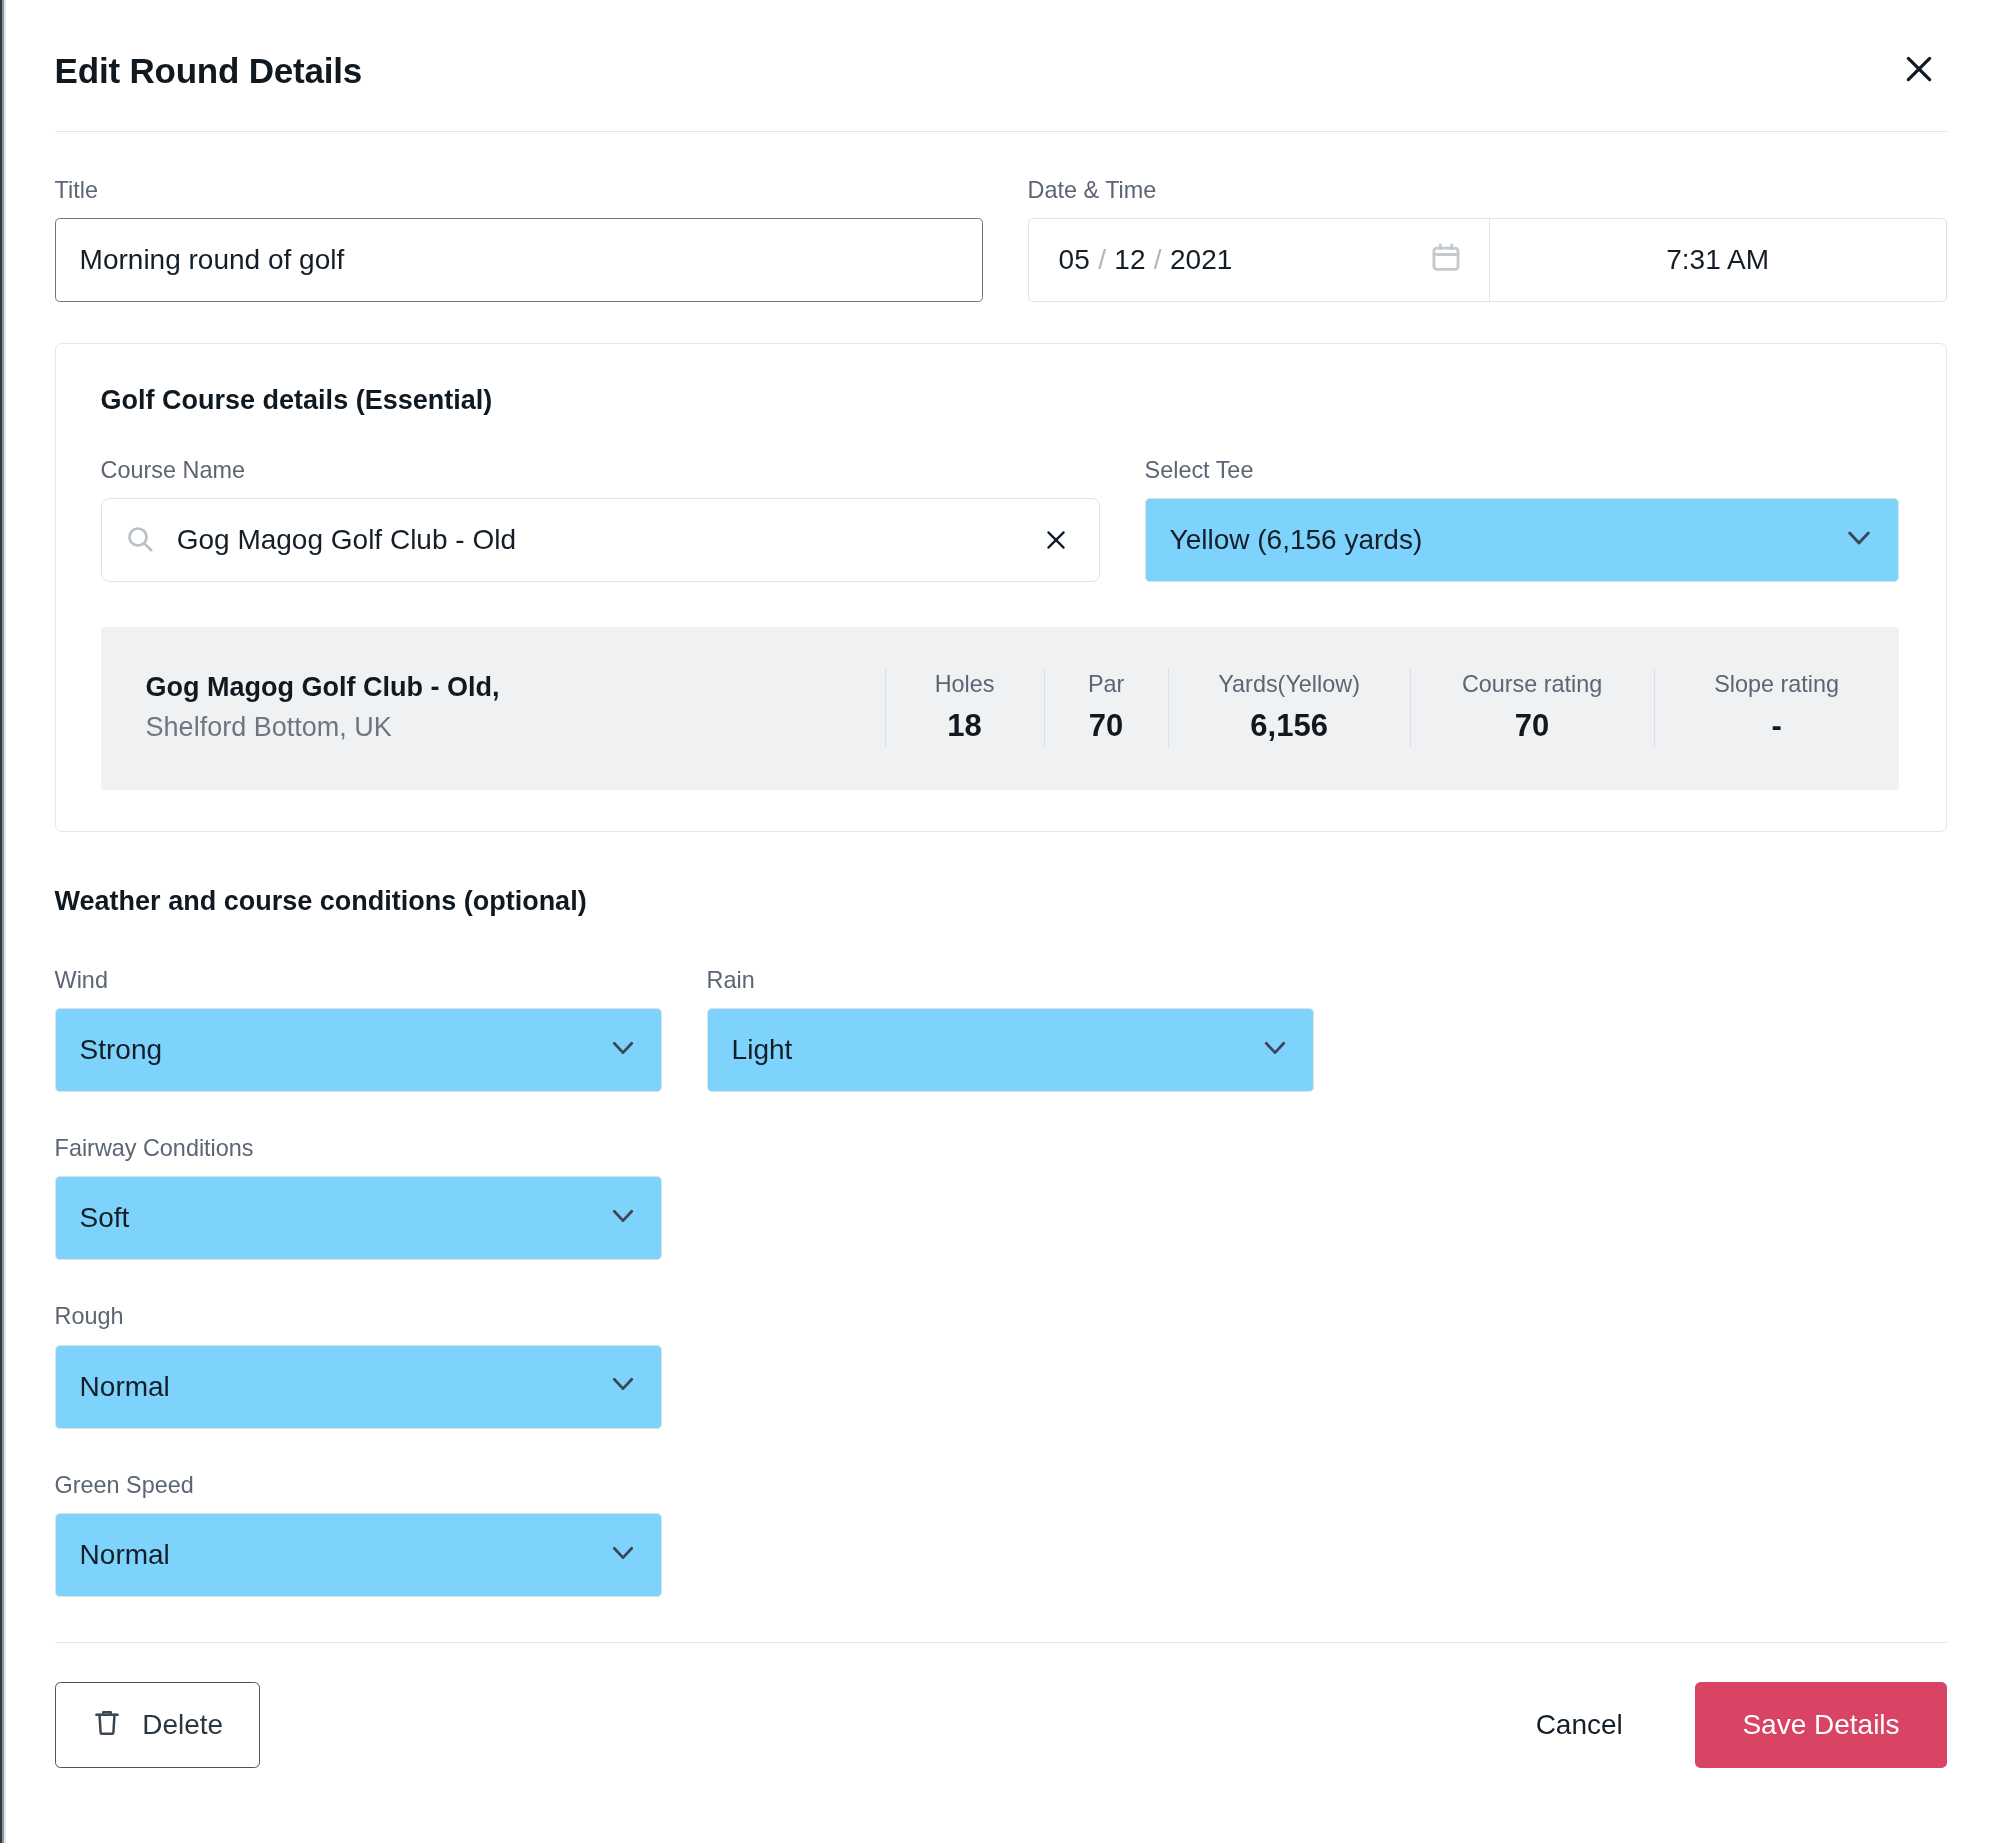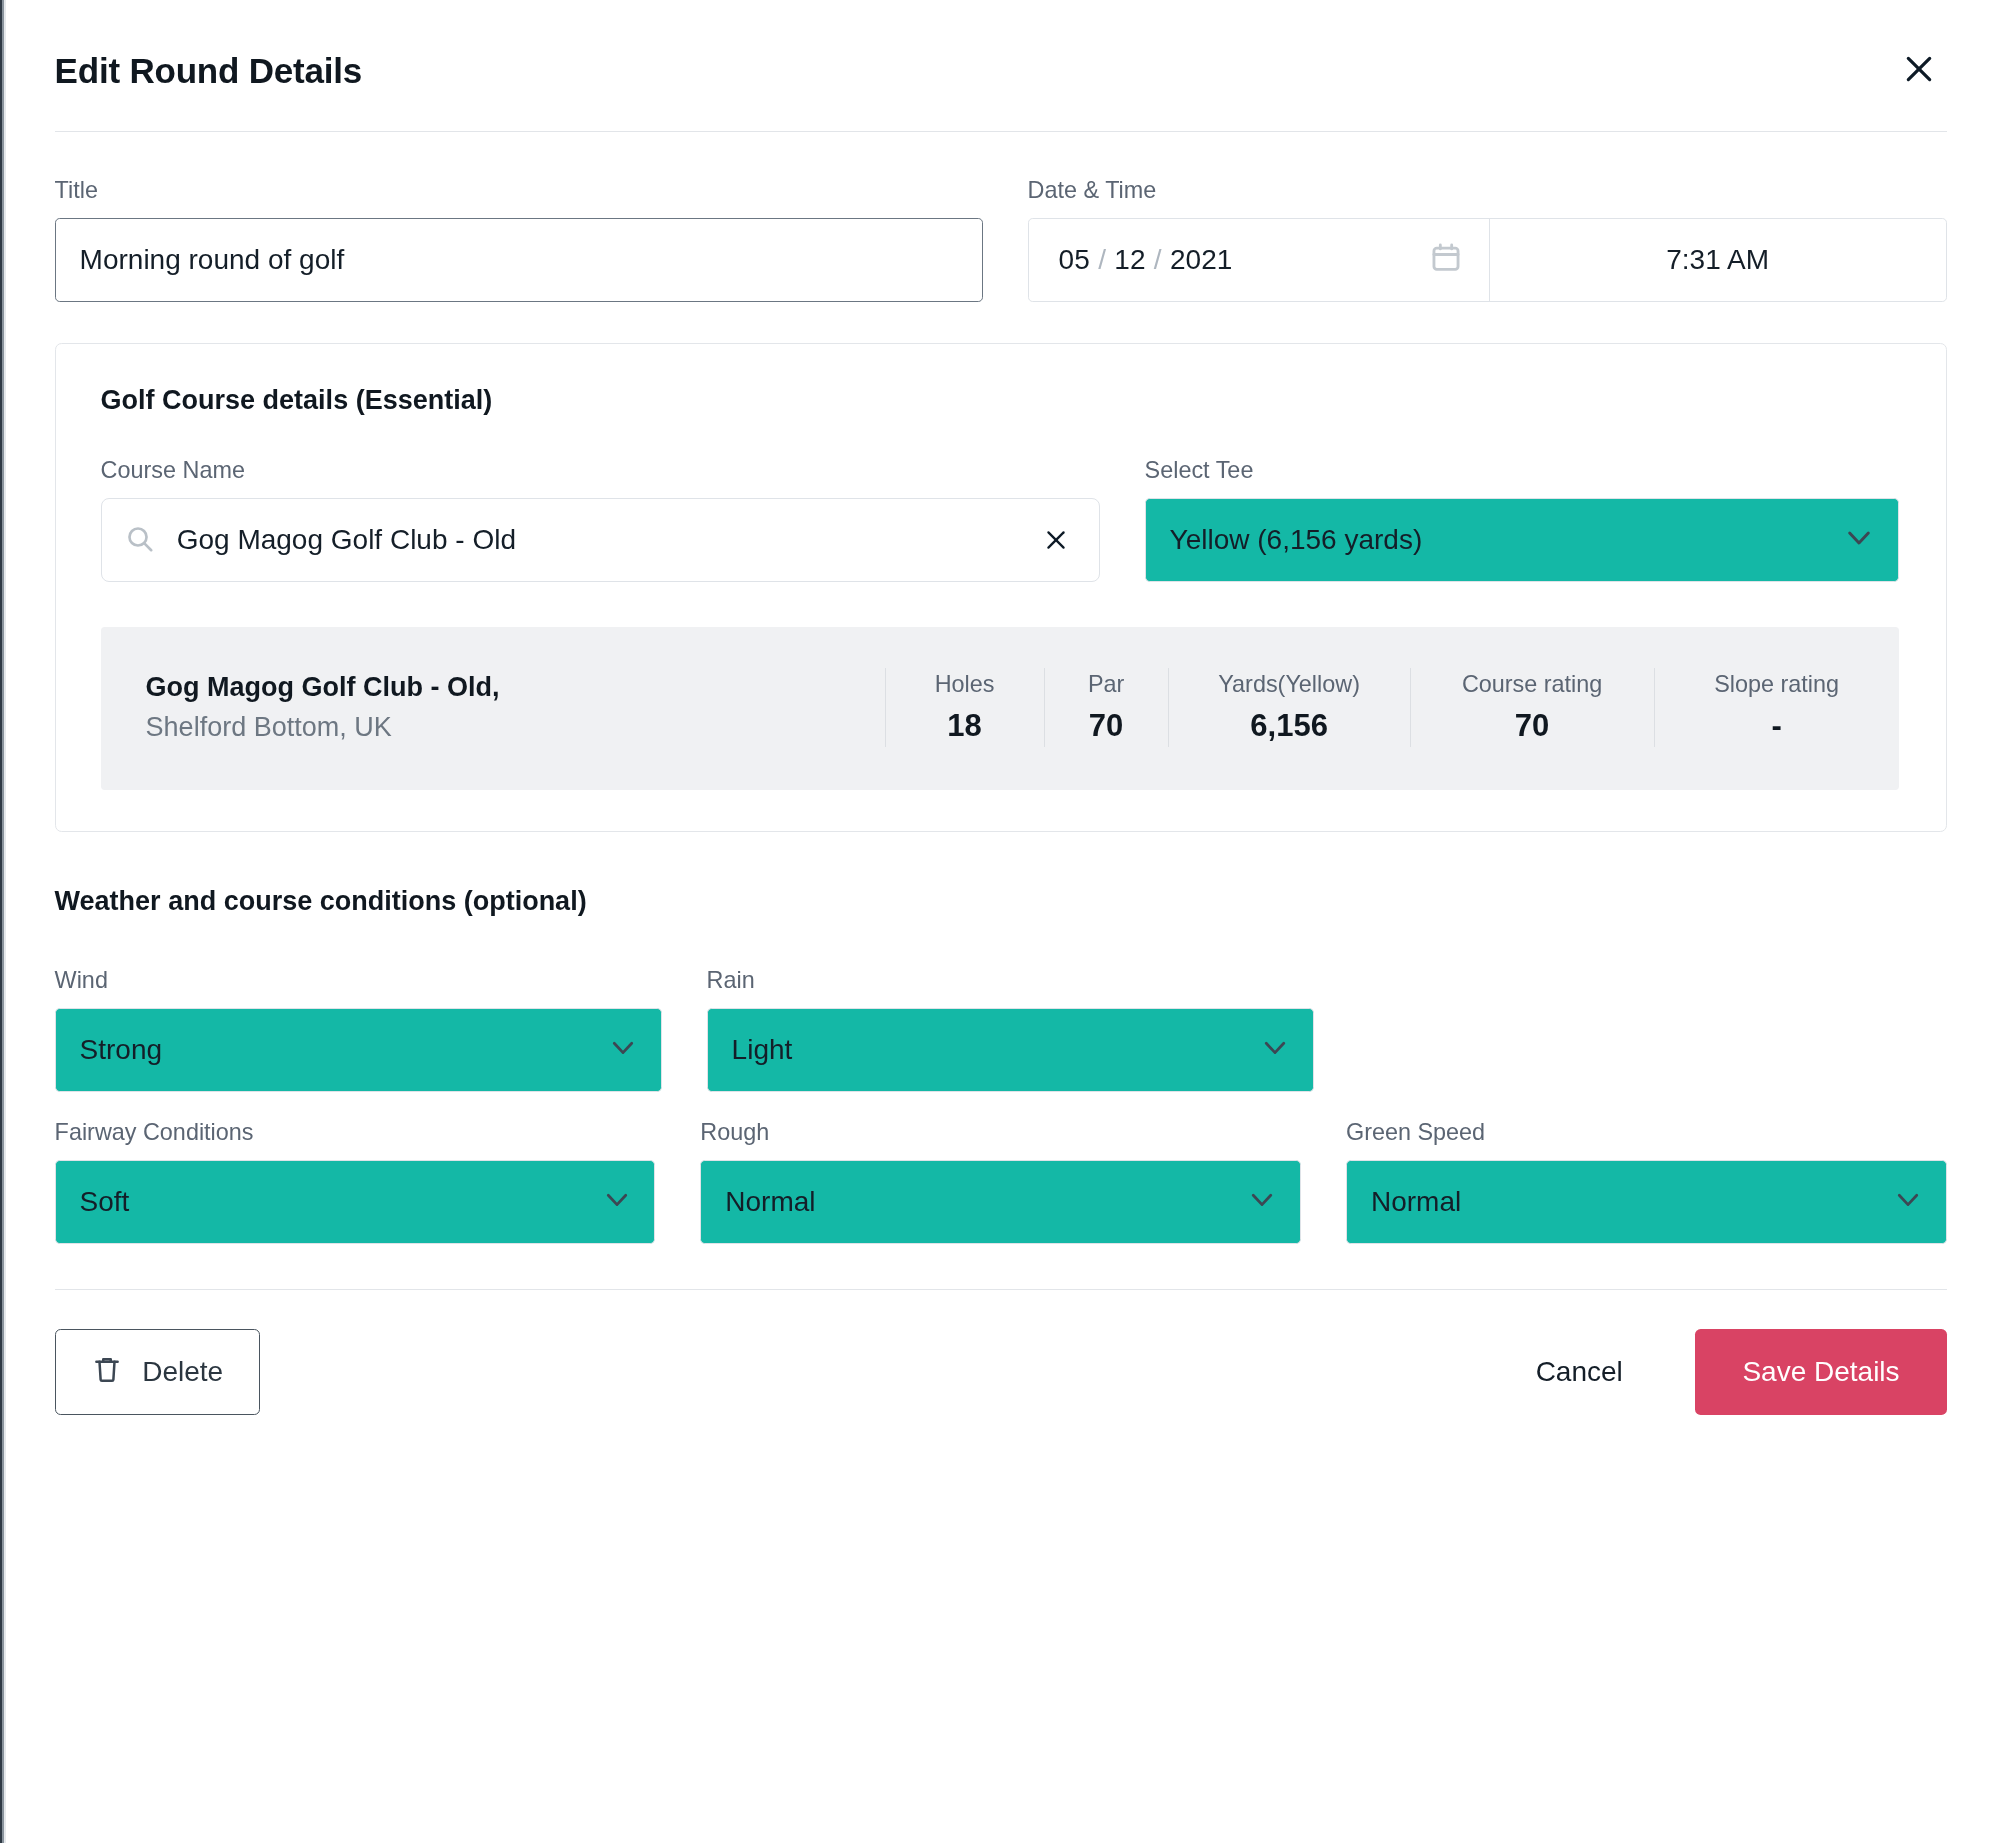--- a/index.html
+++ b/index.html
@@ -53,21 +53,21 @@
 
   .text-input {
     height: 84px; border: 1.9px solid #6b7682; border-radius: 4.7px;
     display: flex; align-items: center; padding: 0 24px;
     font-size: 28px; color: #141e28; background: #fff;
   }
 
   .select-box {
     height: 84px; border: 1.9px solid #dfe3e8; border-radius: 4.7px;
     display: flex; align-items: center; justify-content: space-between;
-    padding: 0 22.5px 0 24px; background: #14b8a6; cursor: pointer;
+    padding: 0 22.5px 0 24px; background: #7dd3fc; cursor: pointer;
     font-size: 28px; color: #141e28; gap: 43px;
   }
   .chev { flex: 0 0 auto; display: block; }
 
   
   .top-row { display: flex; gap: 45px; margin-top: 47px; }
   .title-col { width: 928px; }
   .datetime-col { flex: 1; }
 
   .datetime-group {
@@ -136,21 +136,21 @@
   .stat.w-yards { width: 242px; }
   .stat.w-cr    { width: 244px; }
   .stat.w-sr    { width: 245px; }
 
   
   .weather-heading {
     font-size: 27px; font-weight: bold; color: #101820; margin-top: 54px;
   }
   .w-row { display: flex; gap: 45px; margin-top: 52px; }
   .w-col { width: 607px; }
-  .w-row2 { display: flex; gap: 45px; margin-top: 29px; }
+  .w-row2 { display: flex; gap: 45px; margin-top: 45px; flex-direction: column; }
   .w-col3 { width: 607px; }
 
   
   .foot-divider { height: 0.9px; background: #e2e5e9; margin-top: 45px; }
   .footer {
     display: flex; align-items: center; justify-content: space-between; margin-top: 39px;
   }
   .delete-btn {
     display: flex; align-items: center; gap: 20.6px;
     height: 86px; padding: 0 36px;

